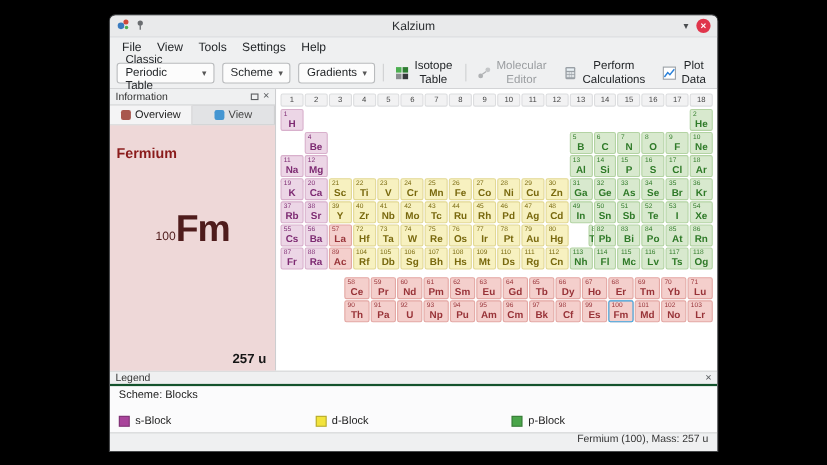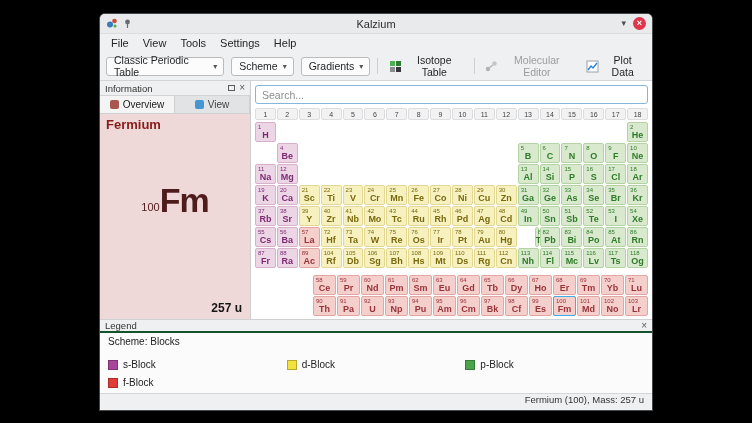--- a/index.html
+++ b/index.html
@@ -57,21 +57,21 @@
   .dock-close, .legend-close { font-size:10px; color:#5a5d60; line-height:10px; }
   .dock-tabs { flex:0 0 19px; display:flex; background:#e2e3e5; border-top:1px solid #d2d3d5; border-bottom:1px solid #cfd0d2; }
   .tab { flex:1; display:flex; align-items:center; justify-content:center; gap:4px;
     font-size:10px; color:#444; border-right:1px solid #cfd0d1; }
   .tab.active { background:#f4f4f5; color:#222; }
   .tab-ic { width:9px; height:9px; border-radius:2px; display:inline-block; }
   .tab-ic.ov { background:#a8574e; }
   .tab-ic.vw { background:#4596d2; }
 
   .overview { flex:1; position:relative; background:#eed8d8; }
-  .el-name { position:absolute; top:3px; left:6px; font-size:13px; font-weight:bold; color:#8a1b1b; }
+  .el-name { position:absolute; top:18px; left:6px; font-size:13px; font-weight:bold; color:#8a1b1b; }
   .big-sym { position:absolute; top:42%; left:50%; transform:translate(-50%,-50%);
     display:flex; align-items:flex-end; color:#4f1c1c; }
   .z-sub { font-size:11px; padding-bottom:4px; }
   .sym-big { font-size:34px; font-weight:bold; line-height:34px; letter-spacing:-1px; }
   .mass { position:absolute; bottom:4px; right:8px; font-size:12px; font-weight:bold; color:#161616; }
 
   
   .table-area { flex:1; background:#fff; padding:4px 4px 0 4px; display:flex; flex-direction:column; min-width:0; }
   .search { width:100%; height:19px; flex:0 0 19px; border:1px solid #85b7da; border-radius:3px;
     padding:0 6px; font-size:10.5px; font-family:inherit; color:#333; background:#fff; outline:none; margin-bottom:4px; }
@@ -181,20 +181,35 @@
             <line x1="4.5" y1="7.5" x2="8" y2="5" stroke="#b0b2b4" stroke-width="1.2"></line>
             <circle cx="3" cy="9" r="2.2" fill="#b0b2b4"></circle>
             <circle cx="9.5" cy="3.5" r="2.2" fill="#c4c6c8"></circle>
           </svg>
         </span>
         <span class="tlabel">Molecular Editor</span>
       </button>
       <button class="tool-btn">
         <span class="ticon">
           <svg width="13" height="13" viewBox="0 0 13 13">
+            <rect x="2" y="1" width="9" height="11" rx="1" fill="#9aa0a6"></rect>
+            <rect x="3.2" y="2.2" width="6.6" height="2.2" fill="#e8f0f4"></rect>
+            <rect x="3.2" y="5.5" width="2" height="2" fill="#dfe3e6"></rect>
+            <rect x="5.6" y="5.5" width="2" height="2" fill="#dfe3e6"></rect>
+            <rect x="8" y="5.5" width="2" height="2" fill="#dfe3e6"></rect>
+            <rect x="3.2" y="8.2" width="2" height="2" fill="#dfe3e6"></rect>
+            <rect x="5.6" y="8.2" width="2" height="2" fill="#dfe3e6"></rect>
+            <rect x="8" y="8.2" width="2" height="2" fill="#dfe3e6"></rect>
+          </svg>
+        </span>
+        <span class="tlabel">Perform Calculations</span>
+      </button>
+      <button class="tool-btn">
+        <span class="ticon">
+          <svg width="13" height="13" viewBox="0 0 13 13">
             <rect x="1" y="1" width="11" height="11" fill="#ffffff" stroke="#9aa0a6"></rect>
             <polyline points="2,10 5,6 7,8 11,3" fill="none" stroke="#2980d9" stroke-width="1.3"></polyline>
           </svg>
         </span>
         <span class="tlabel">Plot Data</span>
       </button>
     </div>
 
     <div class="main">
 
@@ -220,21 +235,20 @@
           <div class="el-name">Fermium</div>
           <div class="big-sym">
             <span class="z-sub">100</span>
             <span class="sym-big">Fm</span>
           </div>
           <div class="mass">257 u</div>
         </div>
       </div>
 
       <div class="table-area">
-        <input class="search" type="text" placeholder="Search..." style="">
         <div class="group-row">
             <div class="group-num">1</div>
             <div class="group-num">2</div>
             <div class="group-num">3</div>
             <div class="group-num">4</div>
             <div class="group-num">5</div>
             <div class="group-num">6</div>
             <div class="group-num">7</div>
             <div class="group-num">8</div>
             <div class="group-num">9</div>
@@ -743,24 +757,20 @@
               <span>s-Block</span>
             </div>
             <div class="legend-item">
               <span class="swatch" style="background: rgb(242, 227, 60);"></span>
               <span>d-Block</span>
             </div>
             <div class="legend-item">
               <span class="swatch" style="background: rgb(74, 165, 74);"></span>
               <span>p-Block</span>
             </div>
-            <div class="legend-item">
-              <span class="swatch" style="background: rgb(226, 60, 54);"></span>
-              <span>f-Block</span>
-            </div>
           </div>
       </div>
     </div>
 
     <div class="statusbar">
       <span>Fermium (100), Mass: 257 u</span>
     </div>
 
   </div>
 </div>

